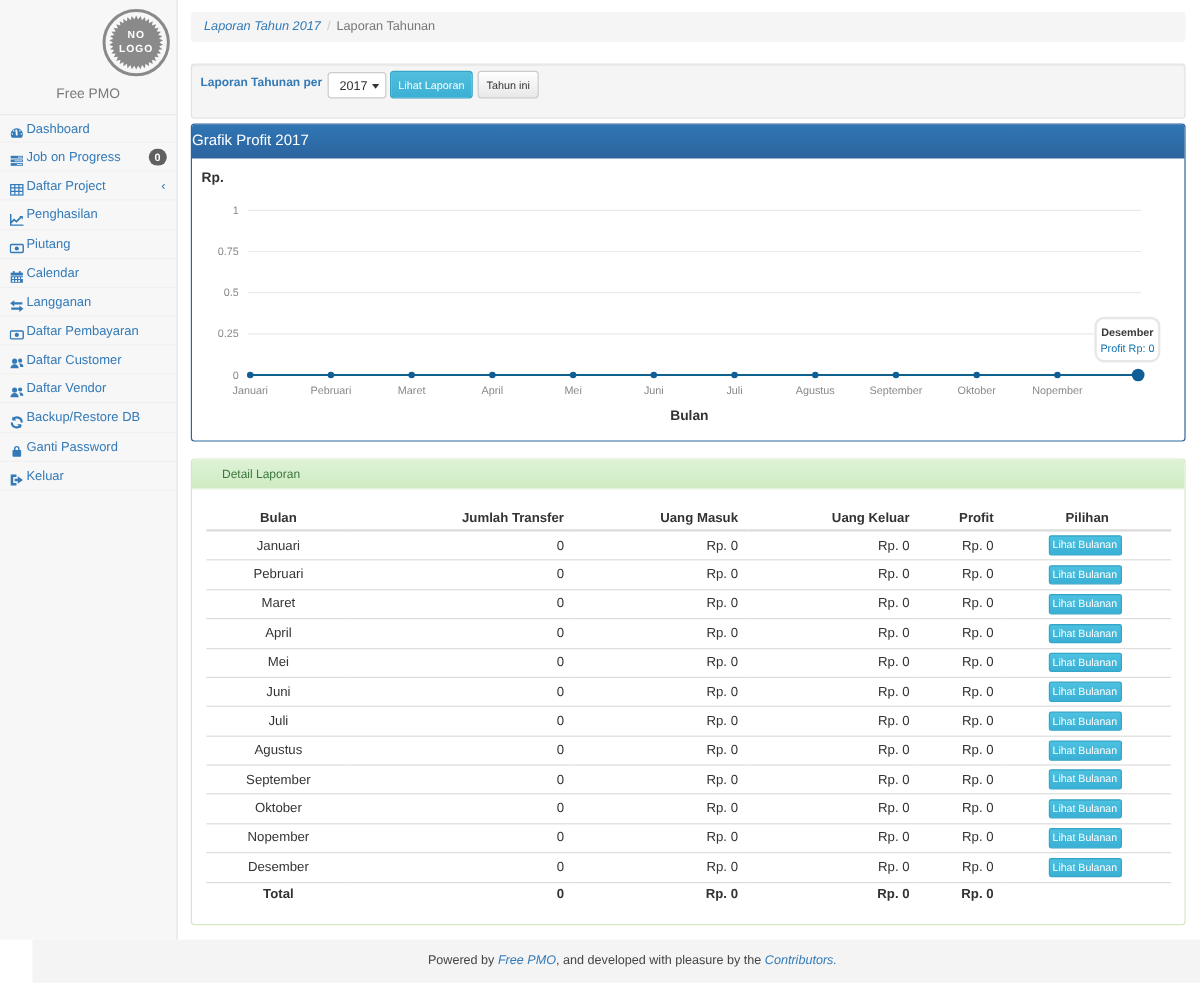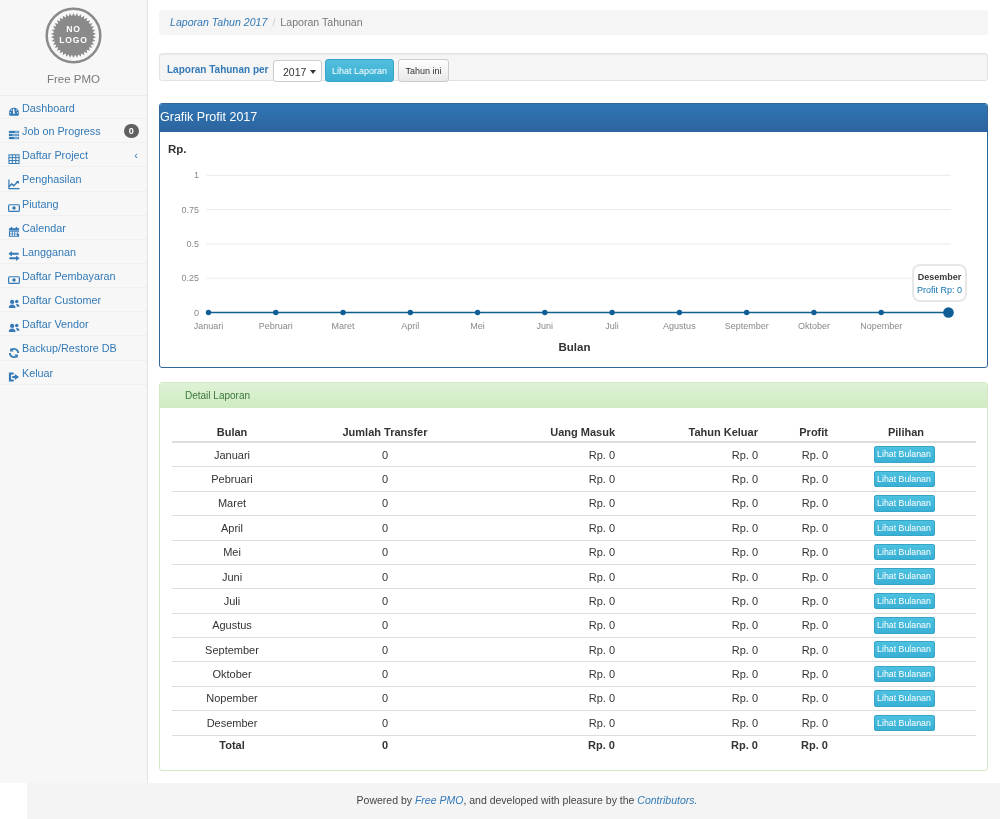--- a/index.html
+++ b/index.html
@@ -1,34 +1,34 @@
 <!DOCTYPE html>
 <html><head>
 <meta charset="utf-8">
 <style>
 * { margin:0; padding:0; box-sizing:border-box; }
 html,body { width:1000px; height:819px; background:#fff; font-family:"Liberation Sans",sans-serif; font-size:13px; color:#333; overflow:hidden; }
 a { text-decoration:none; color:#337ab7;font-style:italic; }
 
 
 #sidebar { position:absolute; left:0; top:0; width:148px; height:783px; background:#f7f7f7; border-right:1px solid #e3e3e3; }
-#logo { position:absolute; left:0; top:0; width:147px; text-align:right; }
+#logo { position:absolute; left:0; top:0; width:147px; text-align:right;padding-left:40px; }
 #freepmo { position:absolute; top:73px; width:147px; text-align:center; color:#7a7a7a; font-size:11.5px; }
 #menu { position:absolute; top:95px; left:0; width:147px; }
 .mi { position:relative; height:24.15px; line-height:24.5px; border-bottom:1px solid #f0f0f0; color:#337ab7; font-size:11px; white-space:nowrap;padding-left:12px; }
 .mi:first-child { border-top:1px solid #ececec; }
 .mi .ic { position:absolute; left:7.5px; top:6.2px; width:12px; height:12px; }
 .mi .tx { position:absolute; left:22px; font-size:10.8px; }
 .badge0 { position:absolute; right:8px; top:5.2px; width:15.5px; height:14px; border-radius:7px; background:#606060; color:#fff; font-size:9px; font-weight:bold; text-align:center; line-height:14px; }
 .chev { position:absolute; right:9px; top:0; color:#337ab7; font-size:11px; }
 
 
 #breadcrumb { position:absolute; left:159px; top:10px; width:829px; height:25px; background:#f5f5f5; border-radius:3px; line-height:25px; padding-left:11px; color:#777; font-size:10.6px; }
 #breadcrumb .sep { color:#ccc; padding:0 5px; }
-#well { position:absolute; left:159px; top:53px; width:829px; height:28px; background:#f5f5f5; border:1px solid #e3e3e3; border-radius:3px; box-shadow:inset 0 1px 1px rgba(0,0,0,.05); }
+#well { position:absolute; left:159px; top:53px; width:829px; height:46px; background:#f5f5f5; border:1px solid #e3e3e3; border-radius:3px; box-shadow:inset 0 1px 1px rgba(0,0,0,.05); }
 #well .lbl { position:absolute; left:7px; top:10px; font-weight:bold; color:#337ab7; font-size:10px; }
 #ysel { position:absolute; left:113px; top:6px; width:49px; height:22px; background:#fff; border:1px solid #ccc; border-radius:3px; font-size:10.5px; color:#333; }
 #ysel .v { position:absolute; left:9px; top:5px; }
 #ysel .c { position:absolute; right:5.5px; top:9px; width:0; height:0; border-left:3px solid transparent; border-right:3px solid transparent; border-top:4.5px solid #333; }
 .btn { position:absolute; height:23px; border-radius:3px; font-size:9px; text-align:center; line-height:22px; }
 .btn-info { background:linear-gradient(#52bedd,#3ab0d4); border:1px solid #36a5c7; color:#fff; }
 .btn-def { background:linear-gradient(#fff,#e8e8e8); border:1px solid #ccc; color:#333; }
 
 
 #cpanel { position:absolute; left:159px; top:103px; width:829px; height:265px; background:#fff; border:1px solid #31669c; border-radius:3px; }
@@ -40,21 +40,21 @@
 #tooltip .t2 { color:#1173ae; font-size:9px; margin-top:3px; }
 
 
 #dpanel { position:absolute; left:159px; top:382px; width:829px; height:389px; background:#fff; border:1px solid #d6e9c6; border-radius:3px; }
 #dpanel .hd { height:25px; background:linear-gradient(#def2d6,#cfecc3); color:#3c763d; font-size:10px; line-height:25px; padding-left:25px; border-bottom:1px solid #d6e9c6; border-radius:2px 2px 0 0; }
 #dtable { position:absolute; left:12px; top:38px; width:804px; border-collapse:collapse; font-size:11px; color:#333; table-layout:fixed; }
 #dtable th { font-weight:bold; border-bottom:2px solid #ddd; padding:5px 8px 3px; }
 #dtable td { padding:3.45px 8px; border-top:1px solid #ddd; vertical-align:middle; }
 #dtable tr.first td { border-top:none; }
 .c1 { width:120px; text-align:center; }
-.c2 { width:186px; text-align:center; }
+.c2 { width:186px; text-align:right; }
 .c3 { width:145px; text-align:right; }
 .c4 { width:143px; text-align:right; }
 .c5 { width:70px; text-align:right; }
 .c6 { width:140px; text-align:center; }
 .bb { display:block; width:61px; height:16.5px; line-height:15.5px; border-radius:2px; background:linear-gradient(#4cc1e0,#39b0d5); border:1px solid #36a5c7; color:#fff; font-size:8.8px; text-align:center; margin:0 33.5px 0 auto; white-space:nowrap; }
 #dtable tr.tot td { font-weight:bold; }
 
 #footer { position:absolute; left:0; top:783px; width:1000px; height:36px; background:#f4f4f4;margin-left:27px; }
 #footer .tx { margin-top:11px; text-align:center; color:#444; font-size:10.5px; }
 </style>
@@ -179,20 +179,29 @@
             <g fill="none" stroke="#337ab7" stroke-width="1.9">
               <path d="M11 6.5a4.5 4.5 0 0 0-8.3-2.4"></path>
               <path d="M2 6.5a4.5 4.5 0 0 0 8.3 2.4"></path>
             </g>
             <g fill="#337ab7">
               <path d="M2.6 1.2v3.6h3.6z"></path>
               <path d="M10.4 11.8V8.2H6.8z"></path>
             </g>
           </svg></span>
         <span class="tx">Backup/Restore DB</span>
+      </div>
+      <div class="mi">
+        <span class="ic"><svg viewBox="0 0 13 13" width="12" height="12">
+            <g fill="#337ab7">
+              <rect x="2.6" y="5.4" width="7.8" height="6" rx="0.8"></rect>
+              <path d="M4 5.8V4.2a2.5 2.5 0 0 1 5 0v1.6H7.7V4.2a1.2 1.2 0 0 0-2.4 0v1.6z"></path>
+            </g>
+          </svg></span>
+        <span class="tx">Ganti Password</span>
       </div>
       <div class="mi">
         <span class="ic"><svg viewBox="0 0 13 13" width="12" height="12">
             <g fill="#337ab7">
               <path d="M1 1.5h5.2v2.2H3.3v5.6h2.9v2.2H1z"></path>
               <path d="M7.4 3.2l4.6 3.3-4.6 3.3V7.6H4.6V5.4h2.8z"></path>
             </g>
           </svg></span>
         <span class="tx">Keluar</span>
       </div>
@@ -258,21 +267,21 @@
 </div>
 
 <div id="dpanel">
   <div class="hd">Detail Laporan</div>
   <table id="dtable">
       <tbody id="tbody">
         <tr>
           <th class="c1">Bulan</th>
           <th class="c2">Jumlah Transfer</th>
           <th class="c3">Uang Masuk</th>
-          <th class="c4">Tahun Keluar</th>
+          <th class="c4">Uang Keluar</th>
           <th class="c5">Profit</th>
           <th class="c6">Pilihan</th>
         </tr>
         <tr class="first">
           <td class="c1">Januari</td>
           <td class="c2">0</td>
           <td class="c3">Rp. 0</td>
           <td class="c4">Rp. 0</td>
           <td class="c5">Rp. 0</td>
           <td class="c6">

